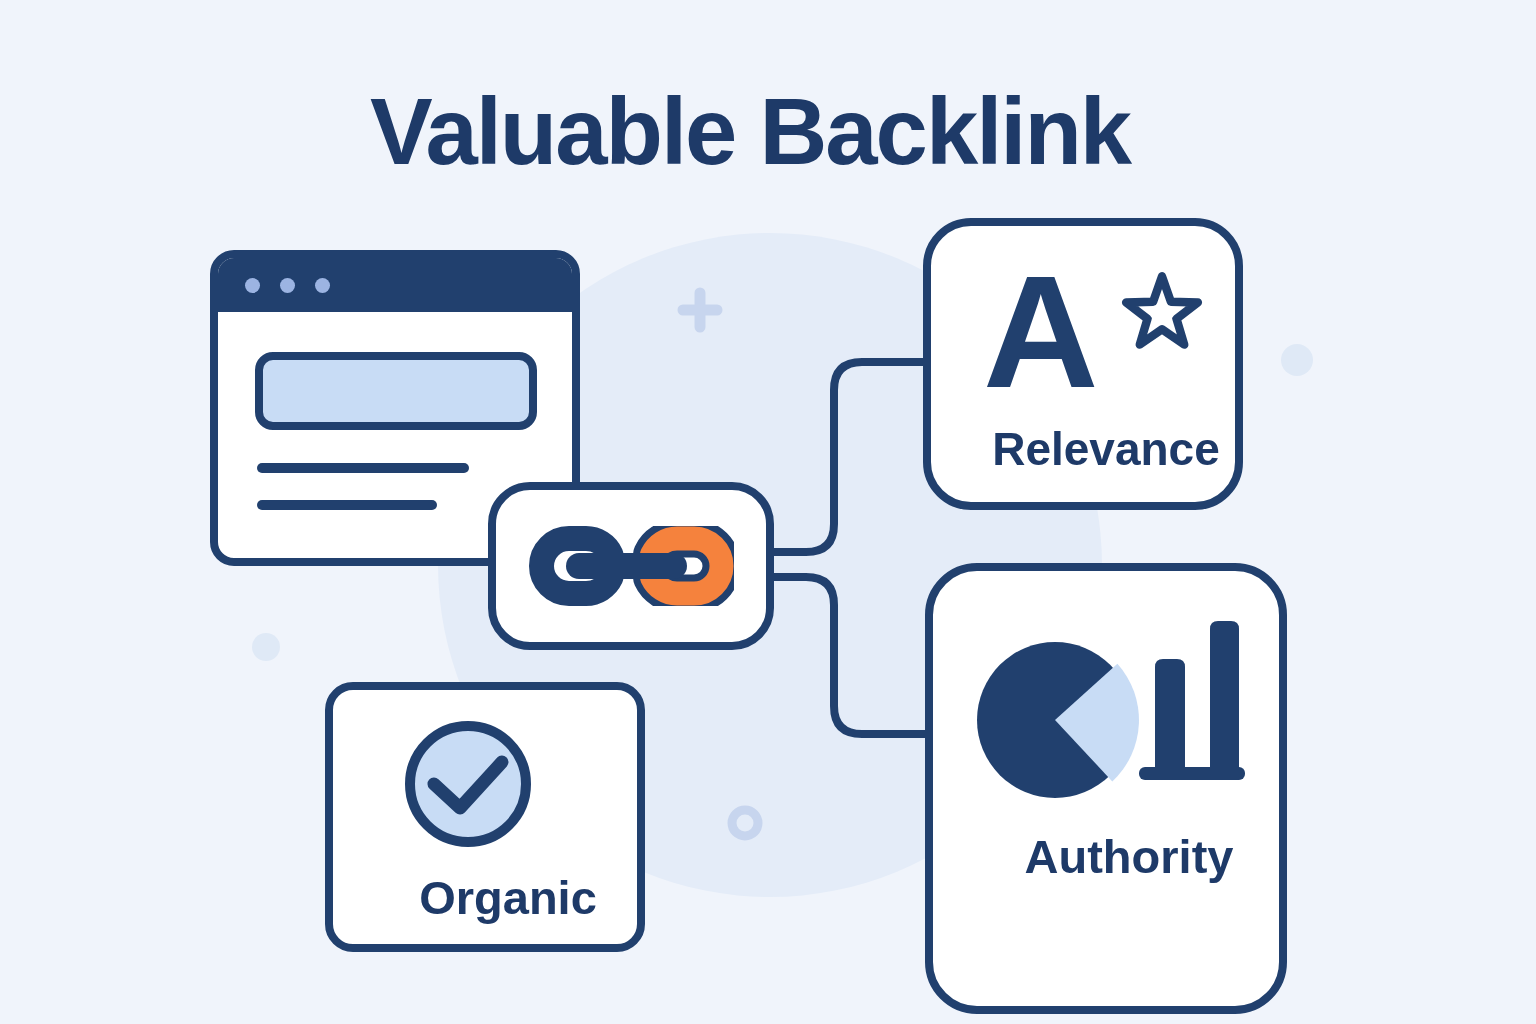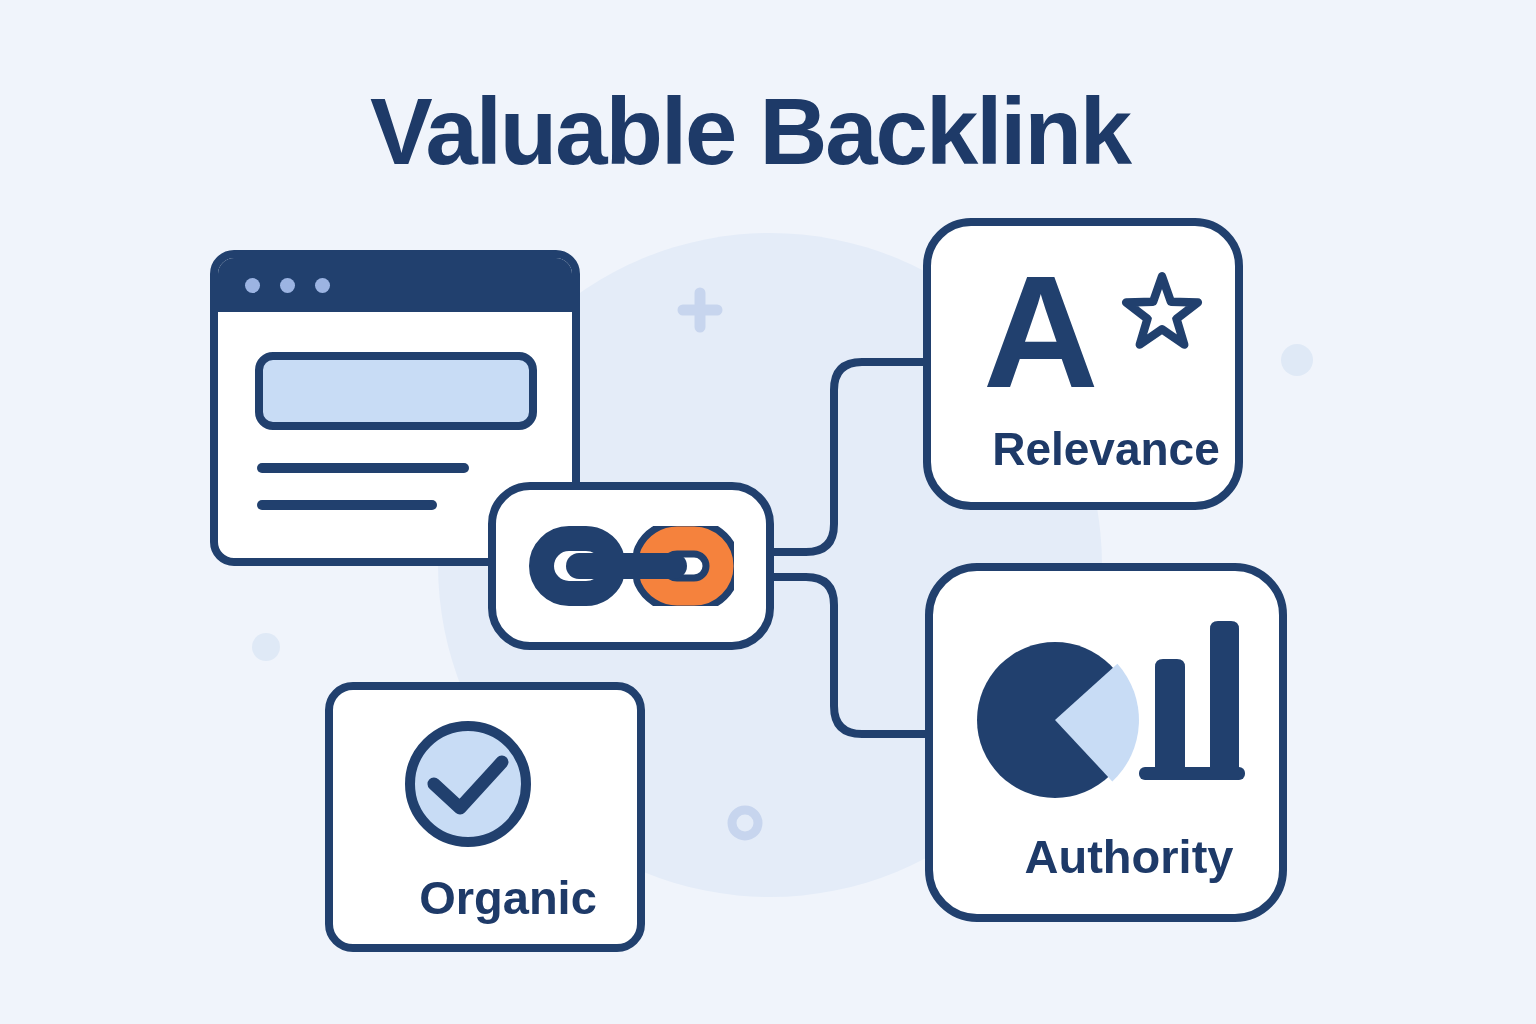--- a/index.html
+++ b/index.html
@@ -74,21 +74,21 @@
   }
   .card-relevance{left:923px;top:218px;width:320px;height:292px;border-radius:48px;}
   .grade-letter{
     position:absolute;left:52px;top:26px;
     font-size:160px;line-height:1;font-weight:700;
     color:var(--navy);
   }
   .rel-star{position:absolute;left:189px;top:40px;}
   .card-relevance .card-label{top:196px;font-size:46px;}
 
-  .card-authority{left:925px;top:563px;width:362px;height:359px;border-radius:52px;}
+  .card-authority{left:925px;top:563px;width:362px;height:451px;border-radius:52px;}
   .auth-icon{position:absolute;left:42px;top:45px;}
   .card-authority .card-label{top:258px;font-size:47px;}
 
   .card-organic{left:325px;top:682px;width:320px;height:270px;border-radius:28px;}
   .org-icon{position:absolute;left:65px;top:24px;}
   .card-organic .card-label{top:180px;font-size:47px;}
 </style>
 </head>
 <body>
 

